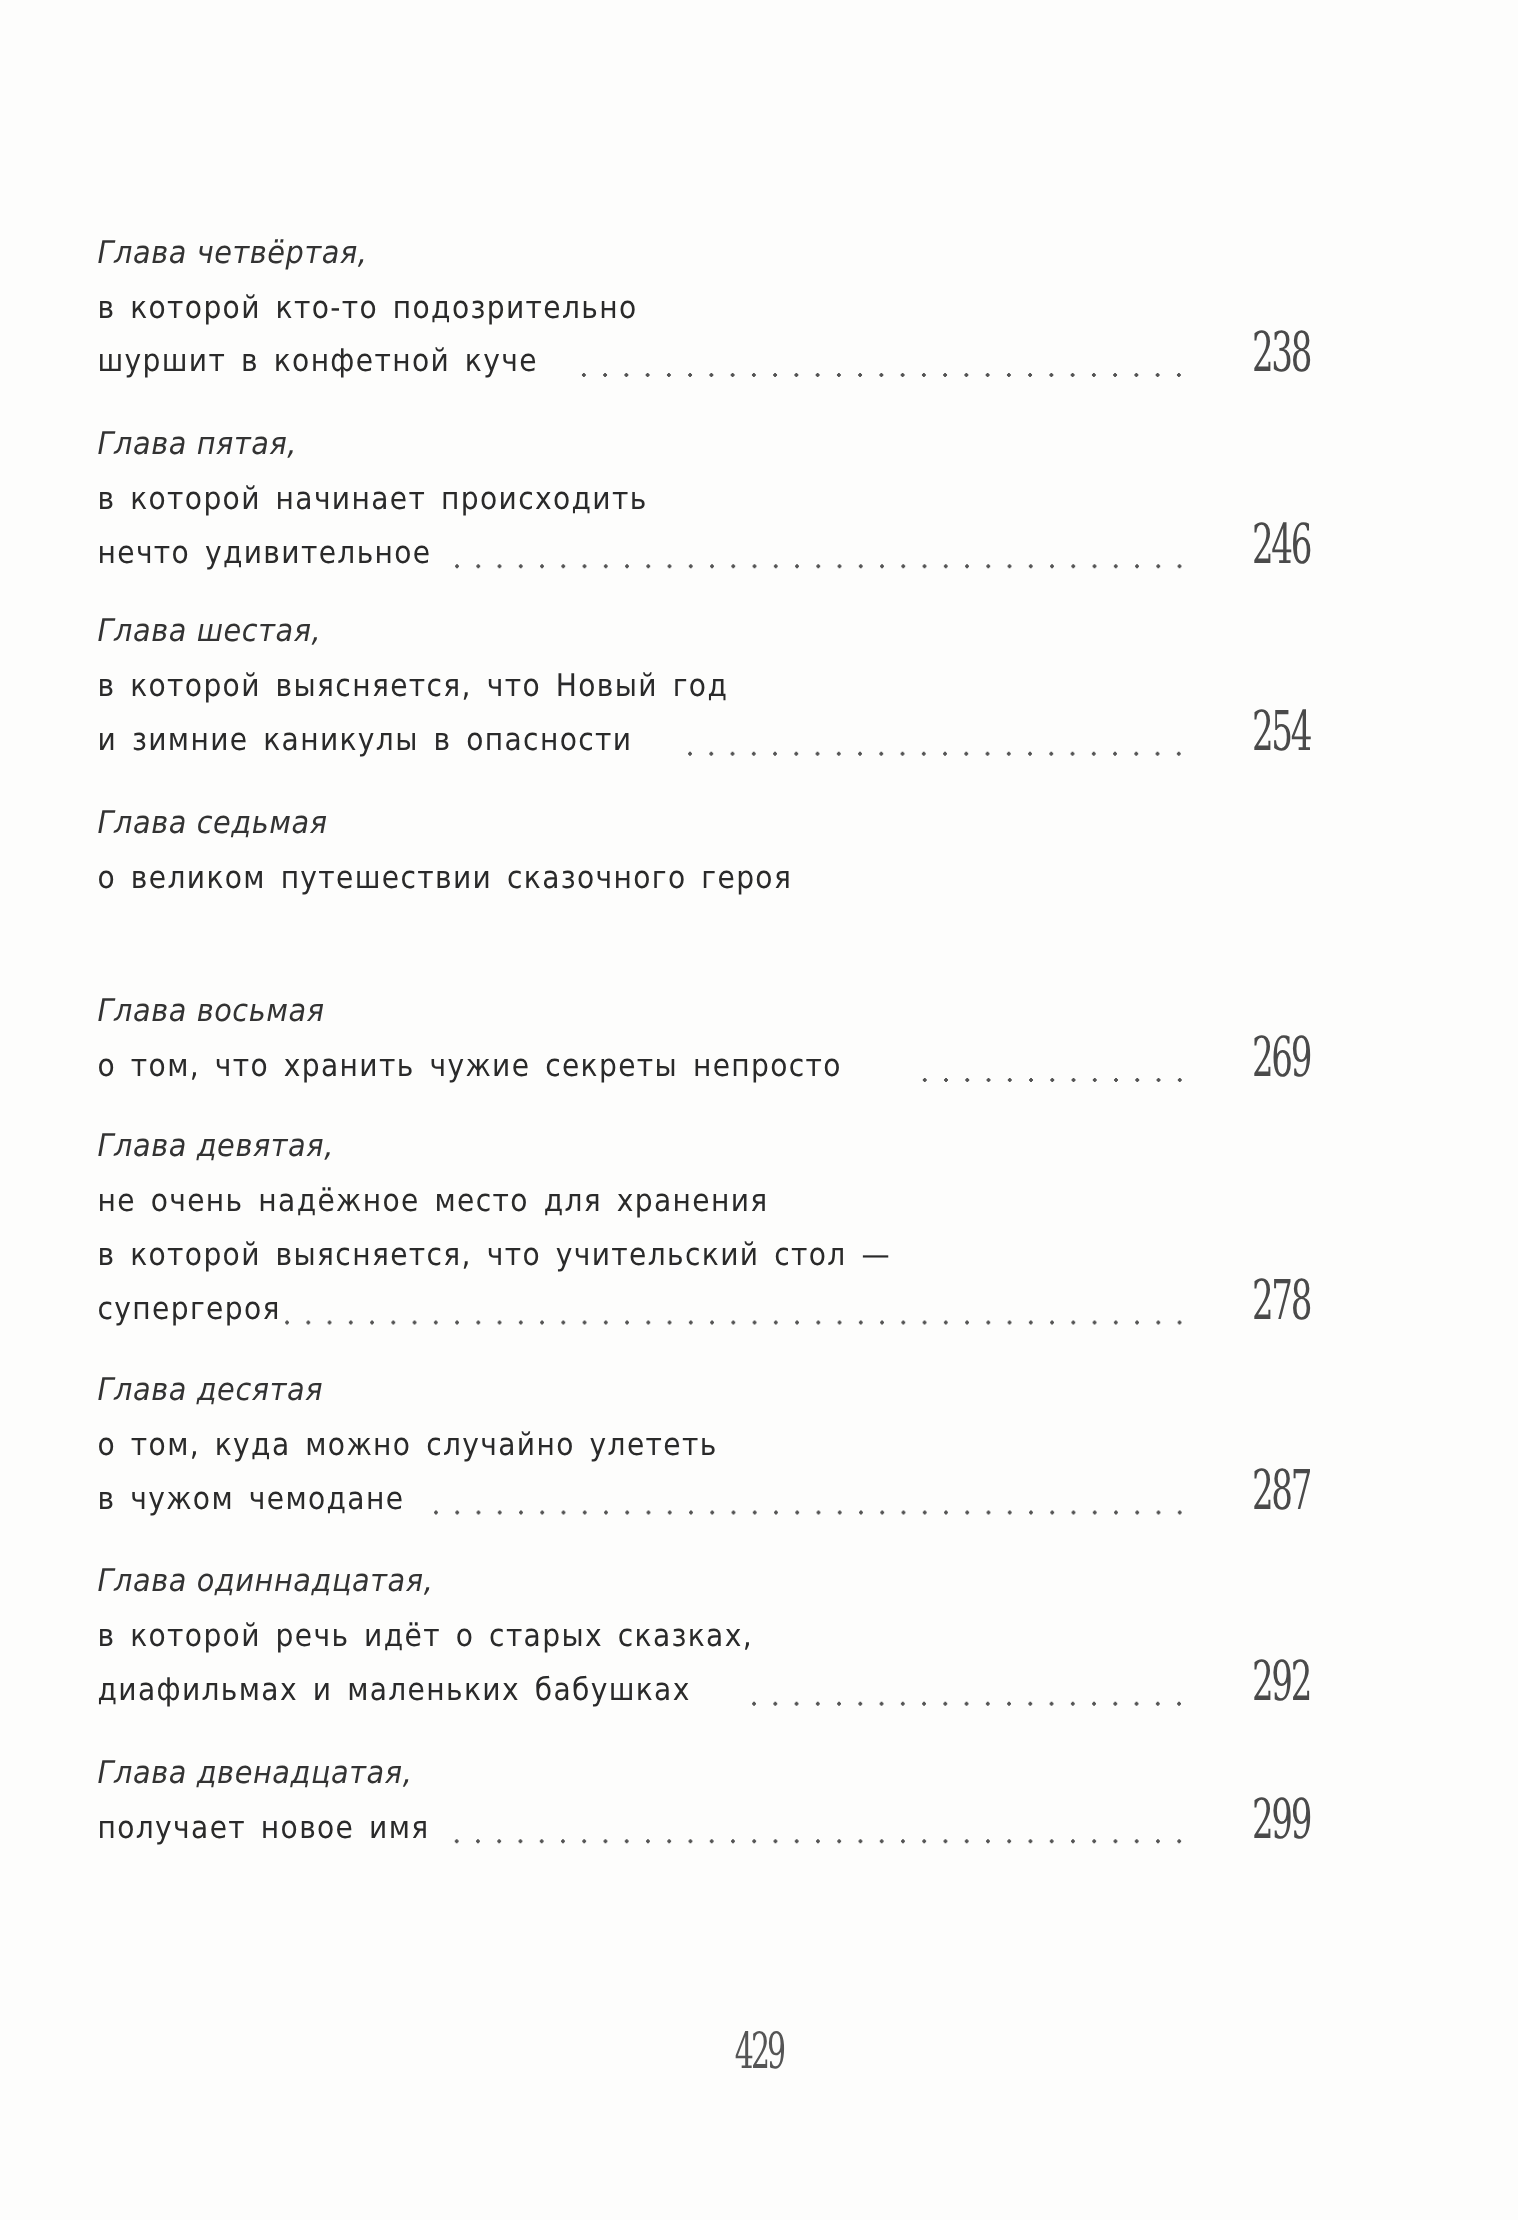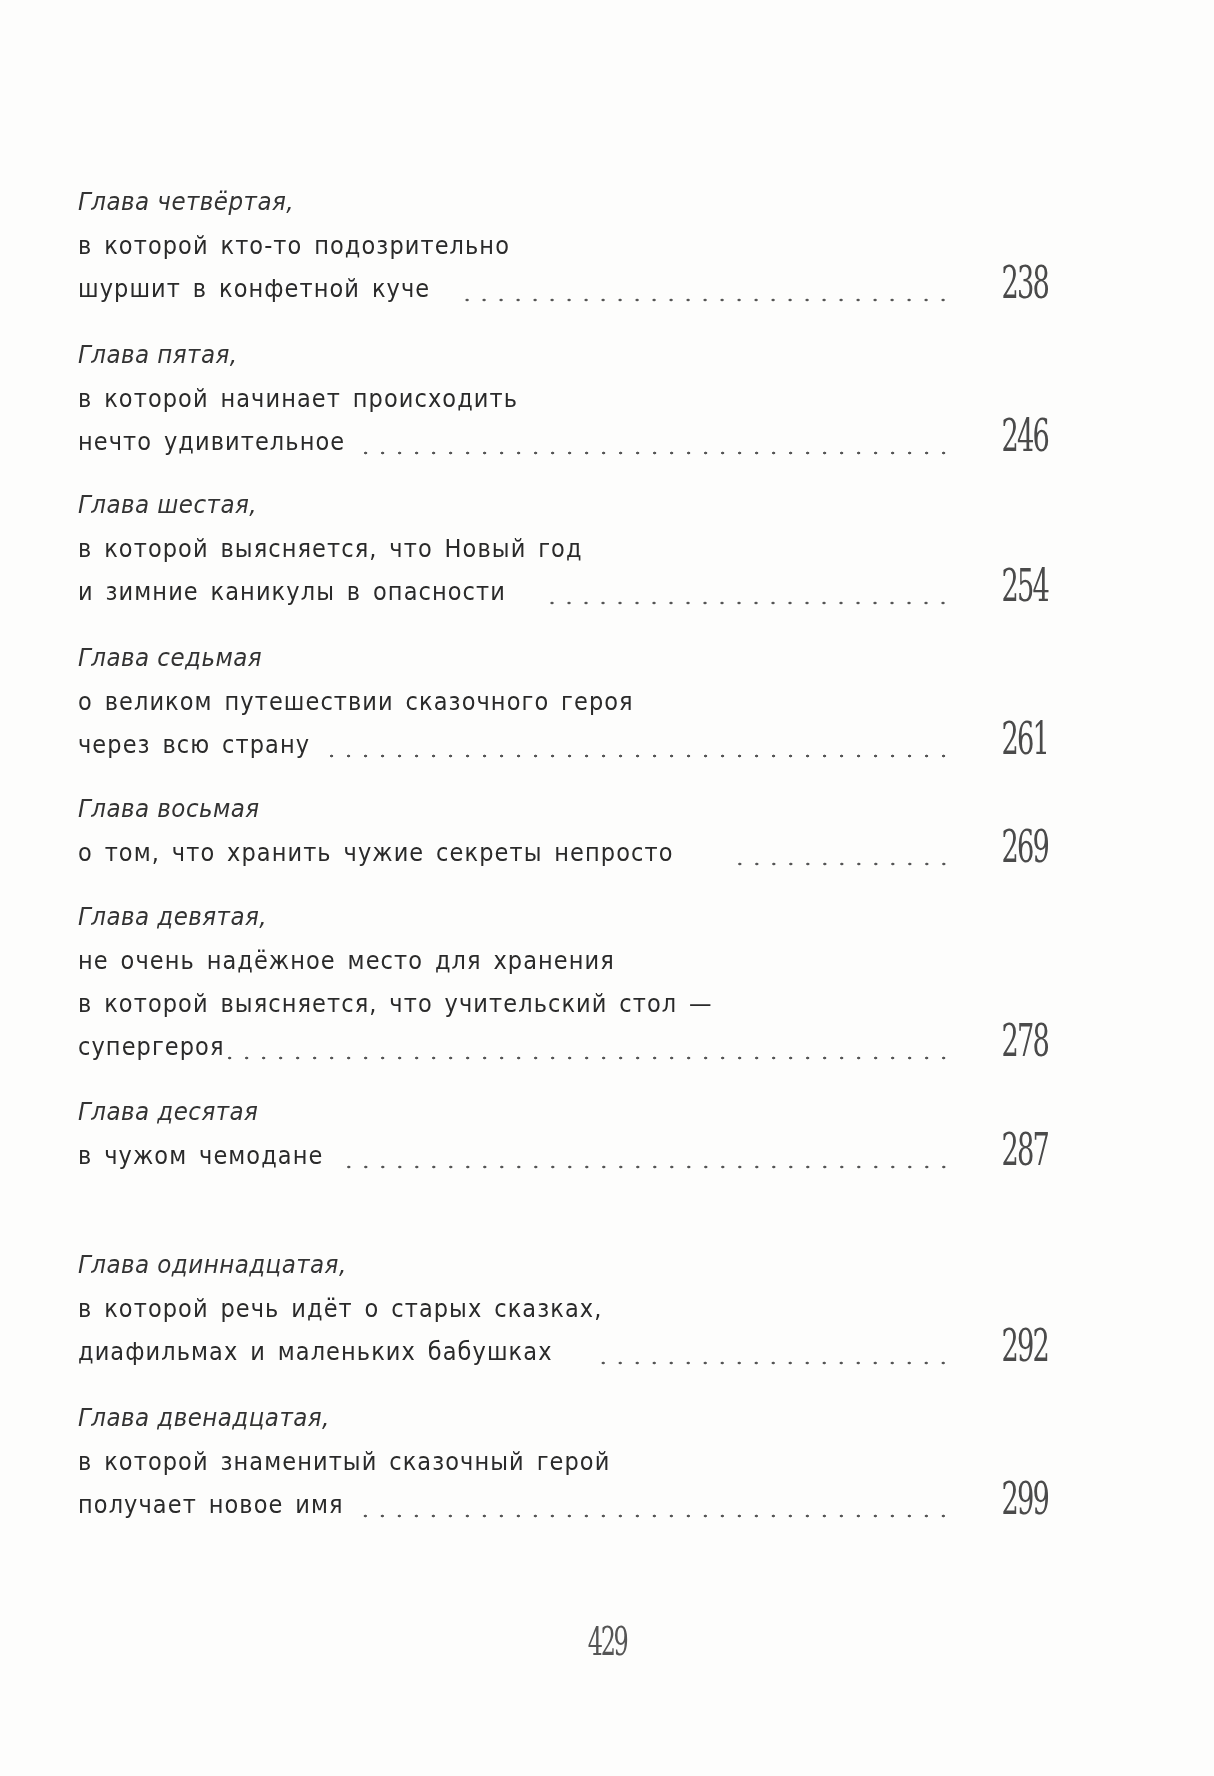--- a/index.html
+++ b/index.html
@@ -101,25 +101,20 @@
         <span class="dots"></span>
         <span class="pg">254</span>
       </div>
   </div>
 
   <div class="entry" style="top:636px">
     <div class="chapter-title">Глава седьмая</div>
     <div class="line">
         <span class="txt">о великом путешествии сказочного героя</span>
       </div>
-    <div class="line">
-        <span class="txt">через всю страну</span>
-        <span class="dots"></span>
-        <span class="pg">261</span>
-      </div>
   </div>
 
   <div class="entry" style="top:787px">
     <div class="chapter-title">Глава восьмая</div>
     <div class="line">
         <span class="txt">о том, что хранить чужие секреты непросто</span>
         <span class="dots"></span>
         <span class="pg">269</span>
       </div>
   </div>
@@ -135,20 +130,23 @@
     <div class="line">
         <span class="txt">супергероя</span>
         <span class="dots"></span>
         <span class="pg">278</span>
       </div>
   </div>
 
   <div class="entry" style="top:1090px">
     <div class="chapter-title">Глава десятая</div>
     <div class="line">
+        <span class="txt">о том, куда можно случайно улететь</span>
+      </div>
+    <div class="line">
         <span class="txt">в чужом чемодане</span>
         <span class="dots"></span>
         <span class="pg">287</span>
       </div>
   </div>
 
   <div class="entry" style="top:1243px">
     <div class="chapter-title">Глава одиннадцатая,</div>
     <div class="line">
         <span class="txt">в которой речь идёт о старых сказках,</span>
@@ -156,23 +154,20 @@
     <div class="line">
         <span class="txt">диафильмах и маленьких бабушках</span>
         <span class="dots"></span>
         <span class="pg">292</span>
       </div>
   </div>
 
   <div class="entry" style="top:1396px">
     <div class="chapter-title">Глава двенадцатая,</div>
     <div class="line">
-        <span class="txt">в которой знаменитый сказочный герой</span>
-      </div>
-    <div class="line">
         <span class="txt">получает новое имя</span>
         <span class="dots"></span>
         <span class="pg">299</span>
       </div>
   </div>
 
   <div class="footer-page"><span>429</span></div>
 </div>
 
 </body></html>

